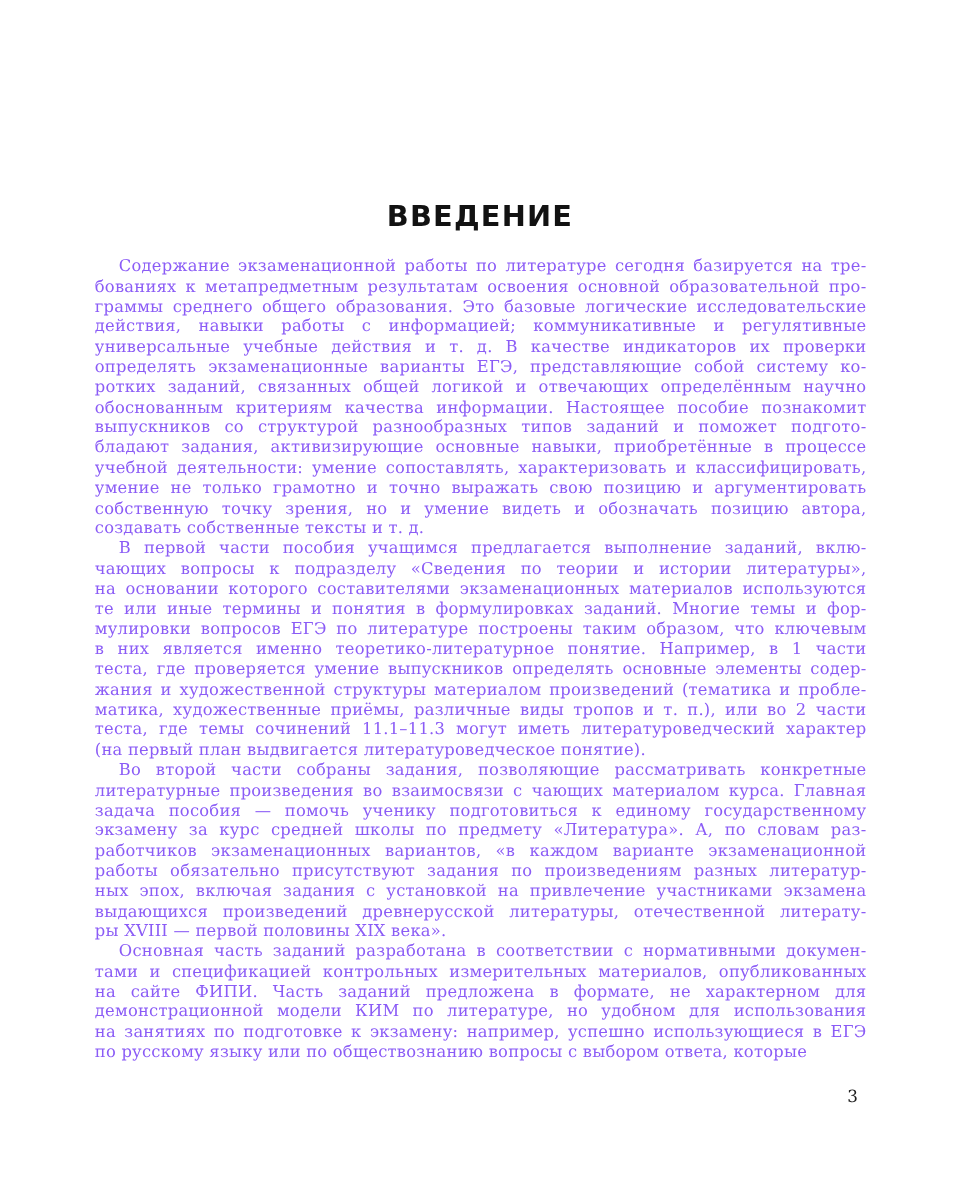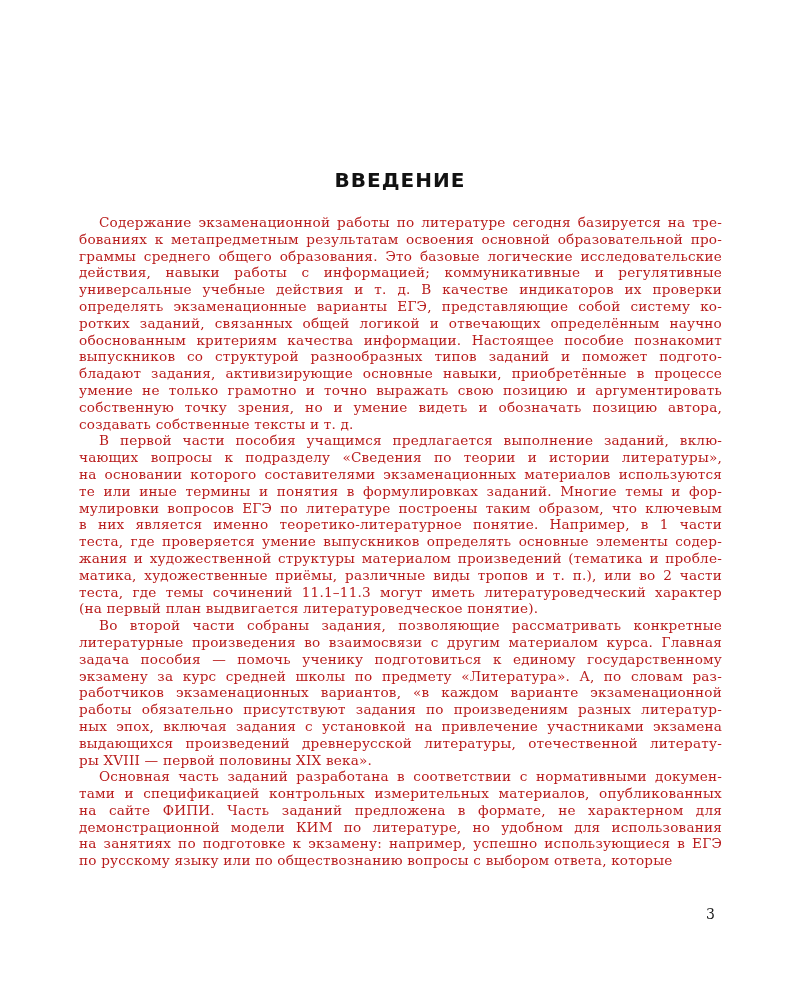--- a/index.html
+++ b/index.html
@@ -16,34 +16,34 @@
   }
   .title {
     position: absolute;
     top: 168px;
     left: 0;
     width: 800px;
     margin: 0;
     text-align: center;
     font-family: "DejaVu Sans", "Liberation Sans", sans-serif;
     font-weight: bold;
-    font-size: 20px;
+    font-size: 24px;
     line-height: 24px;
     letter-spacing: 1px;
     color: #121212;
   }
   .text-block {
     position: absolute;
     top: 214px;
     left: 79px;
     width: 643px;
     font-family: "DejaVu Serif", "Liberation Serif", serif;
     font-size: 13.6px;
     line-height: 16.8px;
-    color: #b91c1c;
+    color: #8b5cf6;
     letter-spacing: 0.2px;
   }
   .para { margin: 0; padding: 0; }
   .line {
     height: 16.8px;
     overflow: hidden;
     text-align: justify;
     text-align-last: justify;
     white-space: normal;
   }
@@ -74,40 +74,41 @@
         <div class="line">Содержание экзаменационной работы по литературе сегодня базируется на тре-</div>
         <div class="line">бованиях к метапредметным результатам освоения основной образовательной про-</div>
         <div class="line">граммы среднего общего образования. Это базовые логические исследовательские</div>
         <div class="line">действия, навыки работы с информацией; коммуникативные и регулятивные</div>
         <div class="line">универсальные учебные действия и т. д. В качестве индикаторов их проверки</div>
         <div class="line">определять экзаменационные варианты ЕГЭ, представляющие собой систему ко-</div>
         <div class="line">ротких заданий, связанных общей логикой и отвечающих определённым научно</div>
         <div class="line">обоснованным критериям качества информации. Настоящее пособие познакомит</div>
         <div class="line">выпускников со структурой разнообразных типов заданий и поможет подгото-</div>
         <div class="line">бладают задания, активизирующие основные навыки, приобретённые в процессе</div>
+        <div class="line">учебной деятельности: умение сопоставлять, характеризовать и классифицировать,</div>
         <div class="line">умение не только грамотно и точно выражать свою позицию и аргументировать</div>
         <div class="line">собственную точку зрения, но и умение видеть и обозначать позицию автора,</div>
         <div class="line endline">создавать собственные тексты и т. д.</div>
       </div>
       <div class="para">
         <div class="line">В первой части пособия учащимся предлагается выполнение заданий, вклю-</div>
         <div class="line">чающих вопросы к подразделу «Сведения по теории и истории литературы»,</div>
         <div class="line">на основании которого составителями экзаменационных материалов используются</div>
         <div class="line">те или иные термины и понятия в формулировках заданий. Многие темы и фор-</div>
         <div class="line">мулировки вопросов ЕГЭ по литературе построены таким образом, что ключевым</div>
         <div class="line">в них является именно теоретико-литературное понятие. Например, в 1 части</div>
         <div class="line">теста, где проверяется умение выпускников определять основные элементы содер-</div>
         <div class="line">жания и художественной структуры материалом произведений (тематика и пробле-</div>
         <div class="line">матика, художественные приёмы, различные виды тропов и т. п.), или во 2 части</div>
         <div class="line">теста, где темы сочинений 11.1–11.3 могут иметь литературоведческий характер</div>
         <div class="line endline">(на первый план выдвигается литературоведческое понятие).</div>
       </div>
       <div class="para">
         <div class="line">Во второй части собраны задания, позволяющие рассматривать конкретные</div>
-        <div class="line">литературные произведения во взаимосвязи с другим материалом курса. Главная</div>
+        <div class="line">литературные произведения во взаимосвязи с чающих материалом курса. Главная</div>
         <div class="line">задача пособия — помочь ученику подготовиться к единому государственному</div>
         <div class="line">экзамену за курс средней школы по предмету «Литература». А, по словам раз-</div>
         <div class="line">работчиков экзаменационных вариантов, «в каждом варианте экзаменационной</div>
         <div class="line">работы обязательно присутствуют задания по произведениям разных литератур-</div>
         <div class="line">ных эпох, включая задания с установкой на привлечение участниками экзамена</div>
         <div class="line">выдающихся произведений древнерусской литературы, отечественной литерату-</div>
         <div class="line endline">ры XVIII — первой половины XIX века».</div>
       </div>
       <div class="para">
         <div class="line">Основная часть заданий разработана в соответствии с нормативными докумен-</div>

